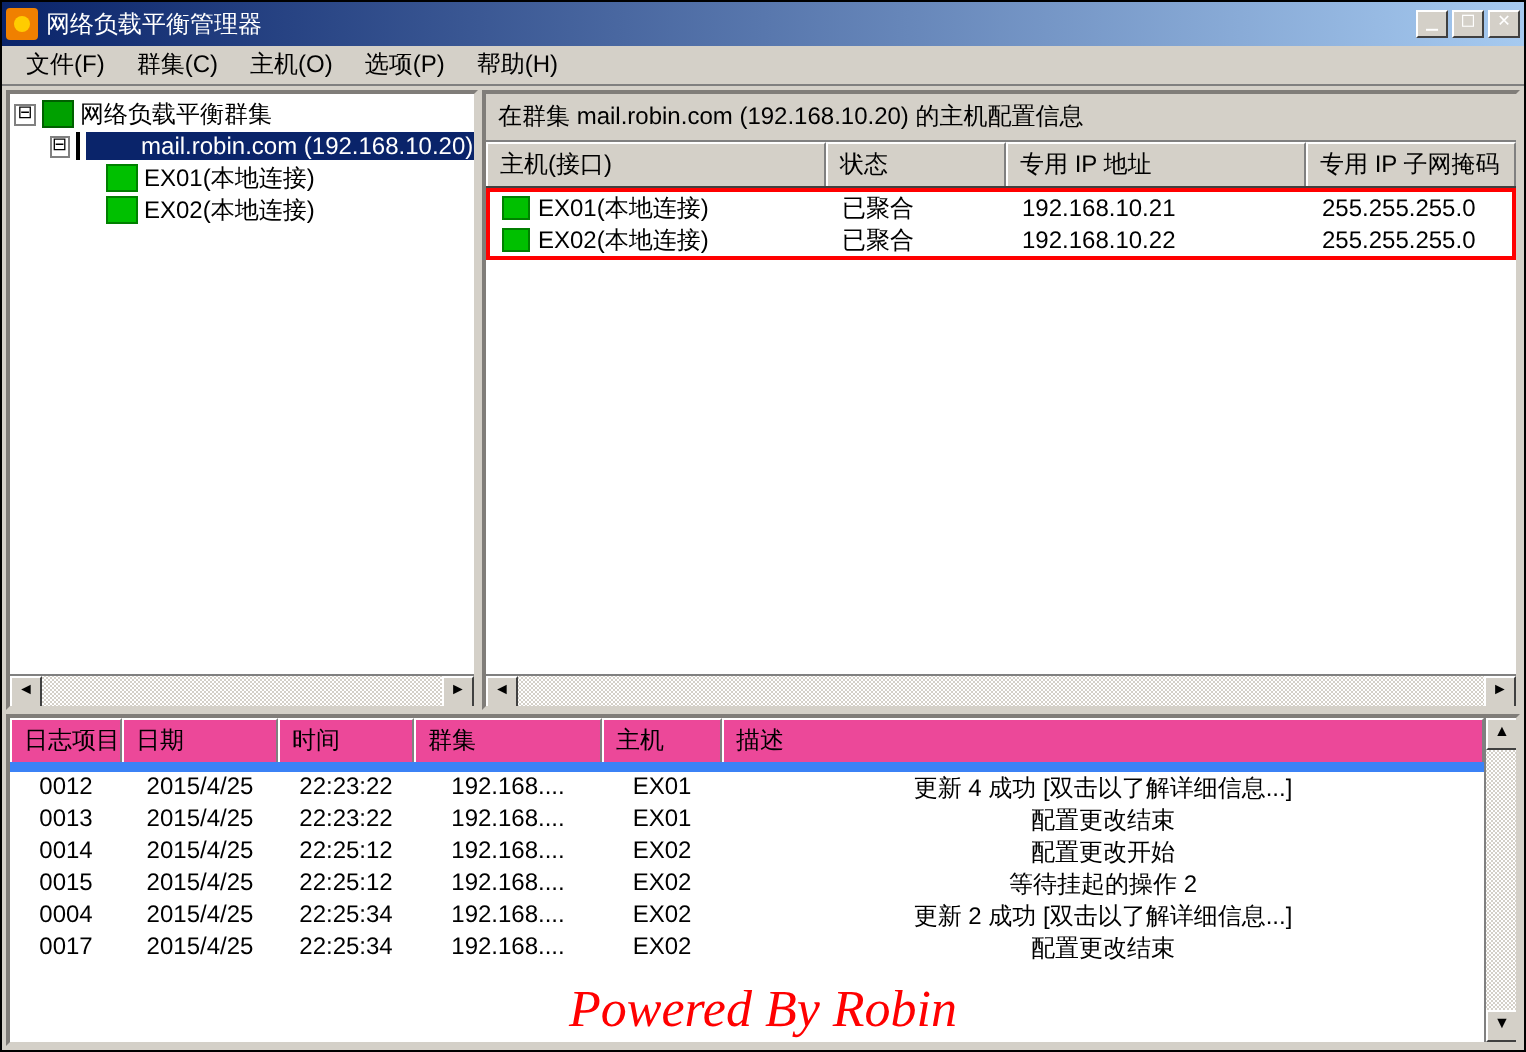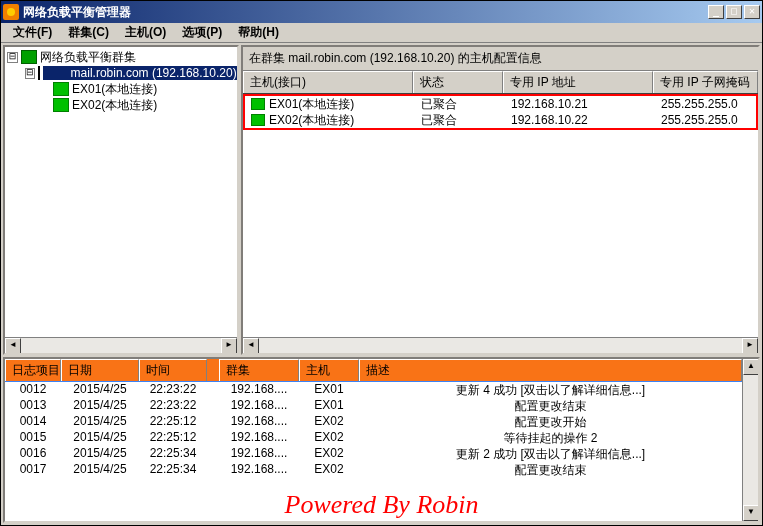--- a/index.html
+++ b/index.html
@@ -1,25 +1,25 @@
 <!DOCTYPE html>
 <html><head>
 <meta charset="utf-8">
 <style>
 * { margin: 0; padding: 0; box-sizing: border-box; font-family: "Microsoft YaHei", "SimSun", sans-serif; font-size: 12px; }
 body { background: #d4d0c8; width: 763px; height: 526px; overflow: hidden; position: relative; }
 .window { width: 100%; height: 100%; display: flex; flex-direction: column; border: 1px solid #000; }
 .titlebar { background: linear-gradient(to right, #0a246a, #a6caf0); color: #fff; height: 22px; display: flex; align-items: center; padding: 0 2px; }
 .titlebar-icon { width: 16px; height: 16px; background: #f08000; border-radius: 2px; margin-right: 4px; position: relative; }
 .titlebar-icon::after { content: ""; position: absolute; width: 8px; height: 8px; background: #ffcc00; border-radius: 50%; top: 4px; left: 4px; }
-.titlebar-text { flex: 1; font-weight: bold; }
+.titlebar-text { flex: 1; font-weight: normal; }
 .titlebar-buttons { display: flex; gap: 2px; }
 .titlebar-btn { width: 16px; height: 14px; background: #d4d0c8; border: 1px solid #fff; border-right-color: #404040; border-bottom-color: #404040; font-size: 10px; text-align: center; line-height: 10px; cursor: pointer; font-family: "Marlett", monospace; font-weight: bold; }
 .menubar { background: #d4d0c8; height: 20px; display: flex; align-items: center; border-bottom: 1px solid #808080; padding: 0 4px; }
-.menu-item { padding: 2px 8px; cursor: pointer; font-weight: bold; }
+.menu-item { padding: 2px 8px; cursor: pointer; }
 .content { flex: 1; display: flex; flex-direction: column; padding: 2px; gap: 2px; overflow: hidden; }
 .top-panels { display: flex; height: 310px; gap: 2px; }
 .tree-panel { width: 236px; background: #fff; border: 2px inset #d4d0c8; overflow: hidden; display: flex; flex-direction: column; }
 .tree-content { flex: 1; overflow: hidden; padding: 2px; white-space: nowrap; }
 .tree-row { display: flex; align-items: center; height: 16px; cursor: pointer; }
 .tree-indent0 { padding-left: 0; }
 .tree-indent1 { padding-left: 18px; }
 .tree-indent2 { padding-left: 46px; }
 .tree-expand { width: 11px; height: 11px; border: 1px solid #808080; background: #fff; text-align: center; line-height: 7px; font-size: 9px; margin-right: 3px; cursor: pointer; }
 .tree-icon { width: 16px; height: 14px; margin-right: 3px; display: inline-block; }
@@ -34,35 +34,35 @@
 .col-header { padding: 2px 6px; border-right: 1px solid #808080; border-top: 1px solid #fff; border-left: 1px solid #fff; cursor: pointer; white-space: nowrap; overflow: hidden; }
 .detail-rows { flex: 1; overflow: hidden; }
 .highlight-box { border: 2px solid #ff0000; }
 .detail-row { display: flex; align-items: center; height: 16px; cursor: pointer; }
 .detail-row .cell { padding: 0 6px; white-space: nowrap; overflow: hidden; display: flex; align-items: center; }
 .row-icon { width: 14px; height: 12px; background: #00c000; border: 1px solid #008000; margin-right: 4px; }
 .scrollbar-h { height: 16px; background: #d4d0c8; border-top: 1px solid #808080; display: flex; }
 .sb-btn { width: 16px; height: 16px; background: #d4d0c8; border: 1px solid #fff; border-right-color: #404040; border-bottom-color: #404040; font-size: 8px; text-align: center; line-height: 12px; cursor: pointer; }
 .sb-track { flex: 1; background: repeating-conic-gradient(#d4d0c8 0% 25%, #fff 0% 50%) 50% / 2px 2px; }
 .log-panel { flex: 1; background: #fff; border: 2px inset #d4d0c8; display: flex; flex-direction: column; overflow: hidden; }
-.log-cols { display: flex; background: #f97316; border-bottom: 1px solid #3b82f6; }
+.log-cols { display: flex; background: #ec4899; border-bottom: 5px solid #3b82f6; }
 .log-rows { flex: 1; overflow: hidden; text-align: center; }
 .log-row { display: flex; height: 16px; cursor: pointer; }
 .log-row .cell { padding: 0 6px; white-space: nowrap; overflow: hidden; }
 .scrollbar-v { width: 16px; background: #d4d0c8; border-left: 1px solid #808080; display: flex; flex-direction: column; }
 .sb-btn-v { height: 16px; width: 16px; background: #d4d0c8; border: 1px solid #fff; border-right-color: #404040; border-bottom-color: #404040; font-size: 8px; text-align: center; line-height: 12px; cursor: pointer; }
 .watermark { position: absolute; bottom: 6px; left: 50%; transform: translateX(-50%); color: #ff0000; font-family: "Times New Roman", serif; font-size: 26px; font-style: italic; pointer-events: none; }
 .wcol-host { width: 170px; }
 .wcol-status { width: 90px; }
 .wcol-ip { width: 150px; }
 .wcol-mask { flex: 1; }
 .wlog-idx { width: 56px; }
 .wlog-date { width: 78px; }
 .wlog-time { width: 68px; }
-.wlog-cluster { width: 80px; margin-left: 12px; }
+.wlog-cluster { width: 94px; }
 .wlog-host { width: 60px; }
 .wlog-desc { flex: 1; }
 .panel-body-h { display: flex; flex: 1; overflow: hidden; }
 .panel-body-left { flex: 1; display: flex; flex-direction: column; overflow: hidden; }
 </style>
 </head>
 <body>
 
 <div class="window">
 
@@ -193,21 +193,21 @@
             </div>
             <div class="log-row">
               <div class="cell wlog-idx">0015</div>
               <div class="cell wlog-date">2015/4/25</div>
               <div class="cell wlog-time">22:25:12</div>
               <div class="cell wlog-cluster">192.168....</div>
               <div class="cell wlog-host">EX02</div>
               <div class="cell wlog-desc">等待挂起的操作 2</div>
             </div>
             <div class="log-row">
-              <div class="cell wlog-idx">0016</div>
+              <div class="cell wlog-idx">0004</div>
               <div class="cell wlog-date">2015/4/25</div>
               <div class="cell wlog-time">22:25:34</div>
               <div class="cell wlog-cluster">192.168....</div>
               <div class="cell wlog-host">EX02</div>
               <div class="cell wlog-desc">更新 2 成功 [双击以了解详细信息...]</div>
             </div>
             <div class="log-row">
               <div class="cell wlog-idx">0017</div>
               <div class="cell wlog-date">2015/4/25</div>
               <div class="cell wlog-time">22:25:34</div>

